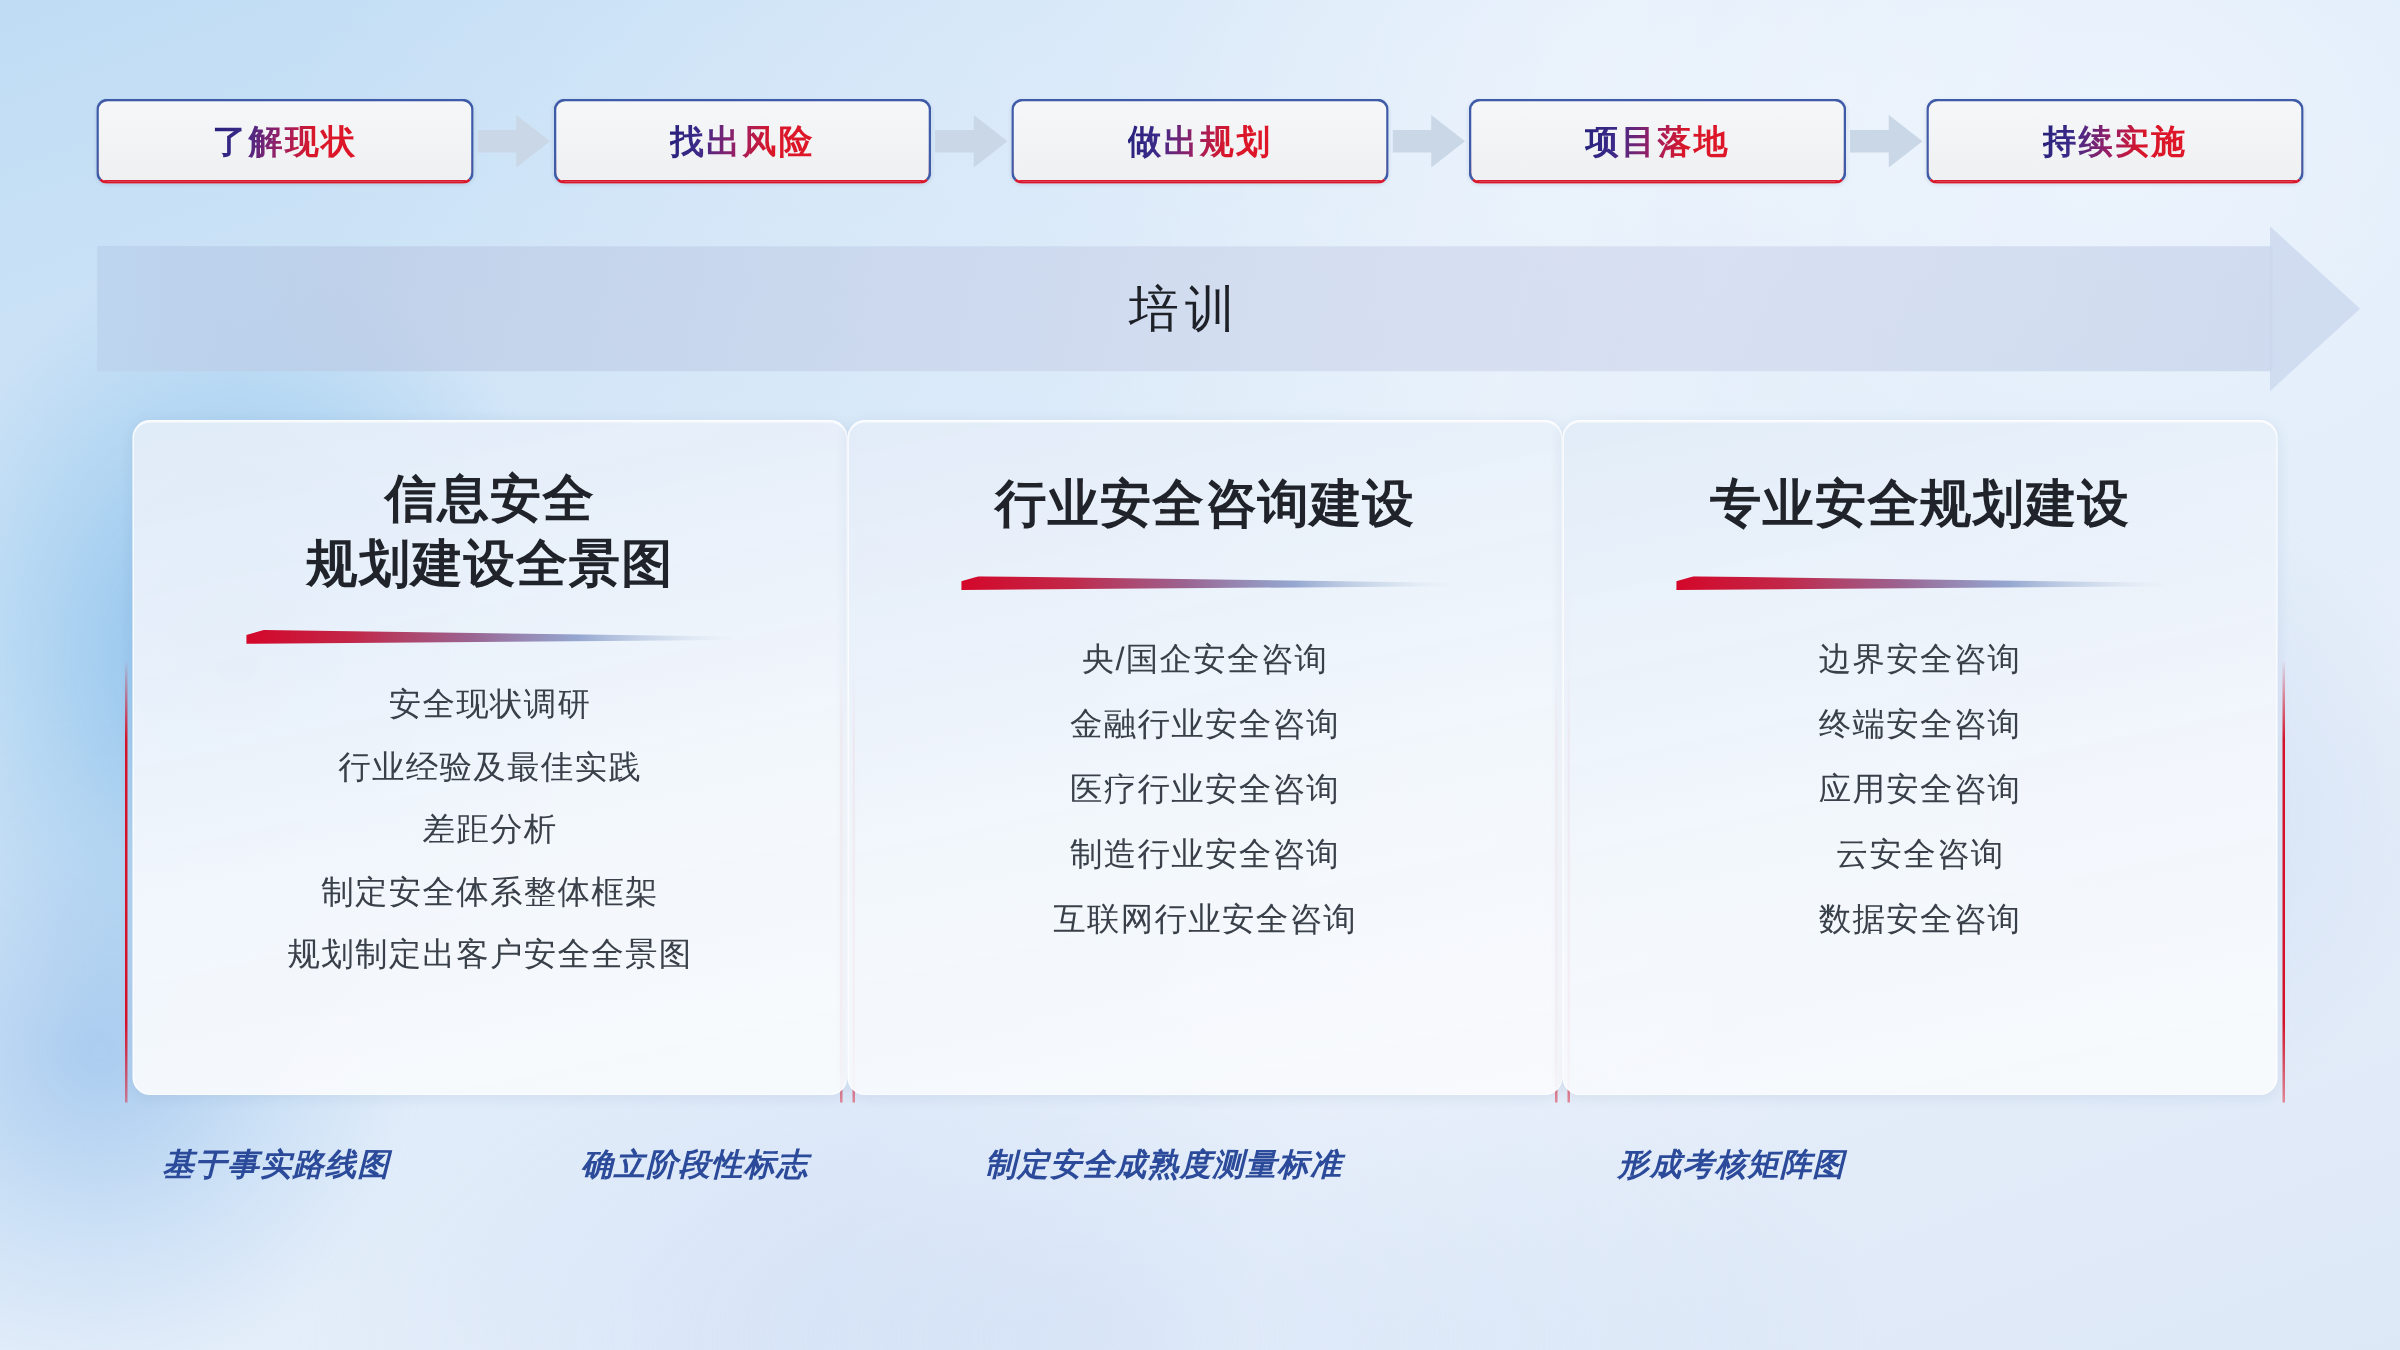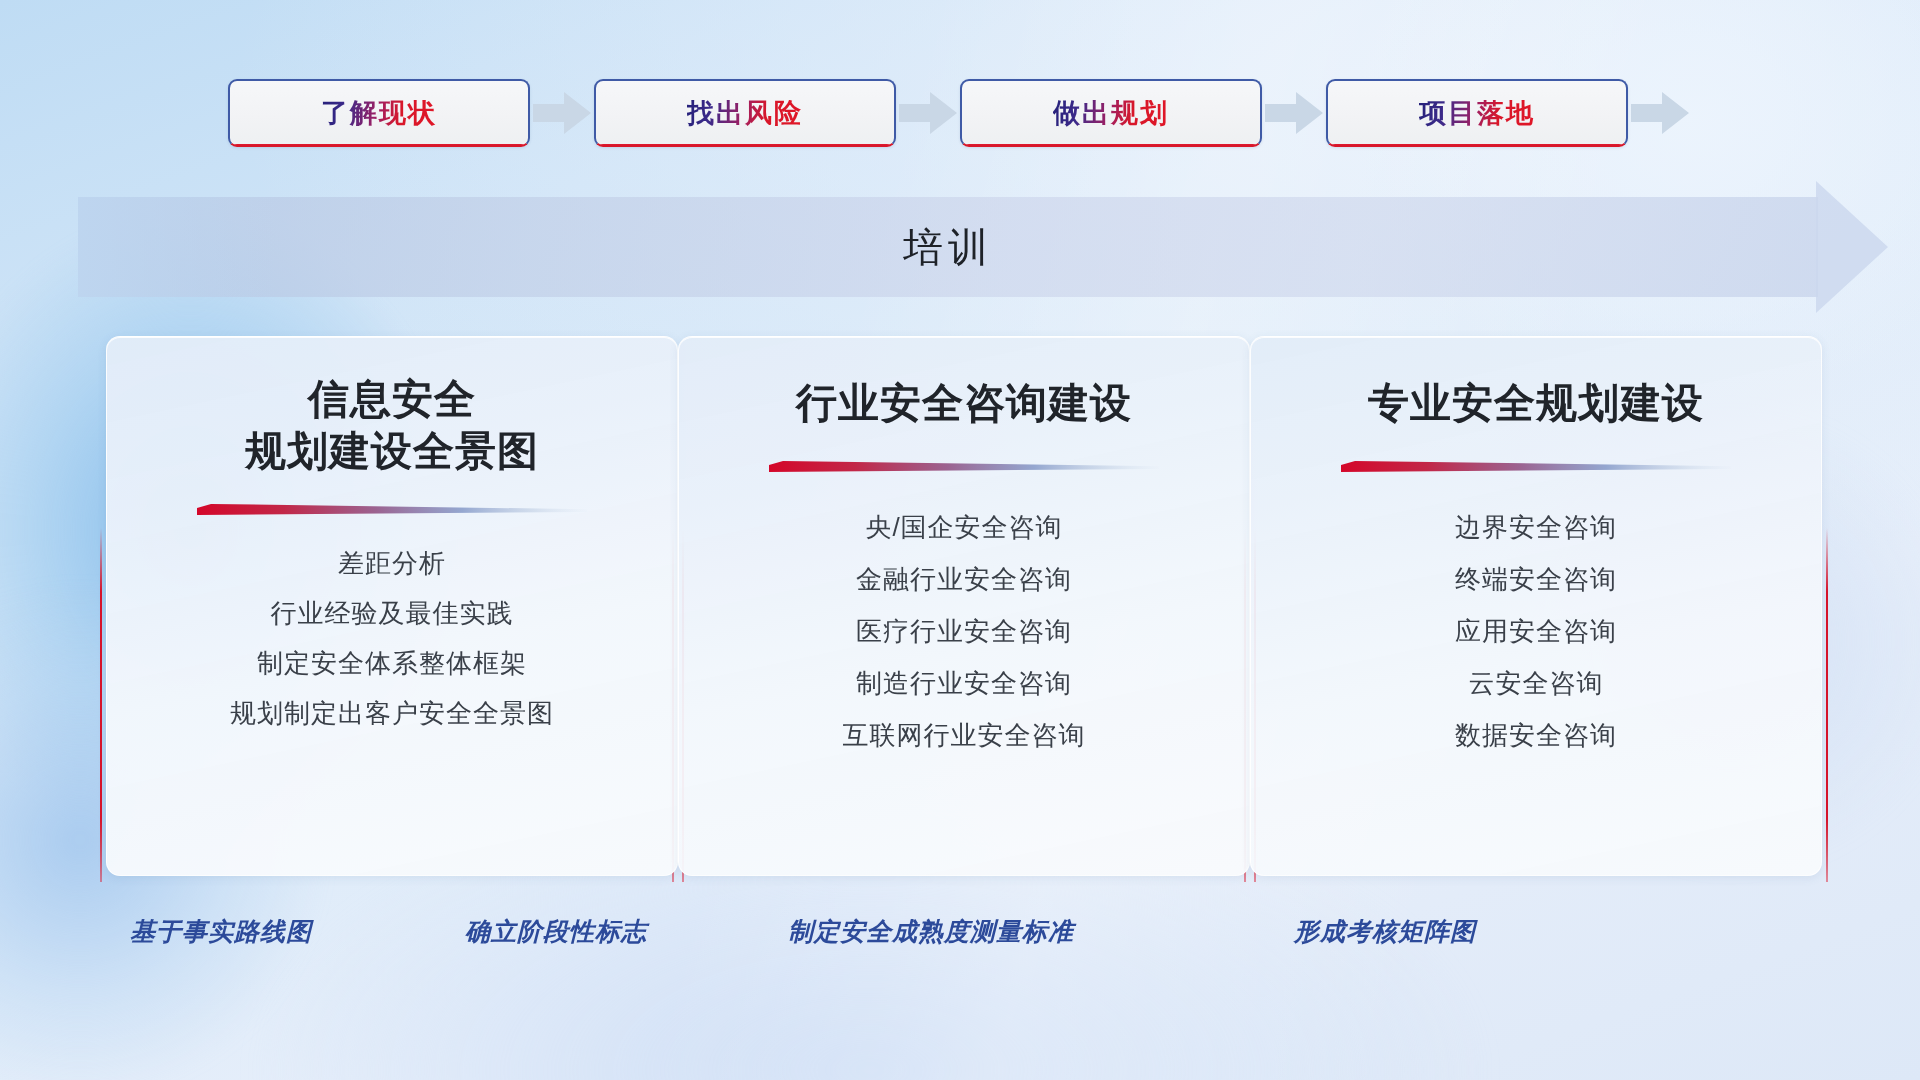--- a/index.html
+++ b/index.html
@@ -327,20 +327,23 @@
 
   <div class="step-pill">
     <span class="step-label">项目落地</span>
   </div>
   <div class="step-arrow">
     <svg width="58" height="42" viewBox="0 0 58 42" aria-hidden="true">
       <path d="M0 12 H31 V0 L58 21 L31 42 V30 H0 Z" fill="#c9d7e6"></path>
     </svg>
   </div>
 
+  <div class="step-pill">
+    <span class="step-label">持续实施</span>
+  </div>
 
 </div>
 
 <div id="training-banner">
   <div class="band"></div>
   <div class="band-fade-left"></div>
   <div class="head"></div>
   <div id="banner-title">培训</div>
 </div>
 
@@ -359,22 +362,23 @@
               <stop offset="46%" stop-color="#8d4a7e" stop-opacity="0.85"></stop>
               <stop offset="68%" stop-color="#6f86bd" stop-opacity="0.70"></stop>
               <stop offset="86%" stop-color="#a9bcd8" stop-opacity="0.40"></stop>
               <stop offset="100%" stop-color="#cfdcea" stop-opacity="0.05"></stop>
             </linearGradient>
           </defs>
           <path d="M0 4 L14 0 L390 5.2 L390 8.0 L0 11 Z" fill="url(#dg1)"></path>
         </svg>
       </div>
       <ul class="card-list">
+        <li>安全现状调研</li>
+        <li>行业经验及最佳实践</li>
         <li>差距分析</li>
-        <li>行业经验及最佳实践</li>
         <li>制定安全体系整体框架</li>
         <li>规划制定出客户安全全景图</li>
       </ul>
     </div>
   </div>
 
   <div class="card-wrap">
     <div class="card c2">
       <div class="card-title">行业安全咨询建设</div>
       <div class="card-divider">

